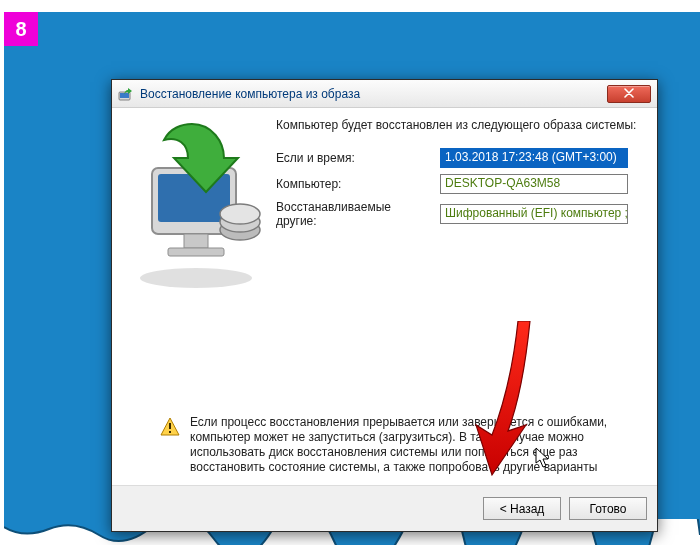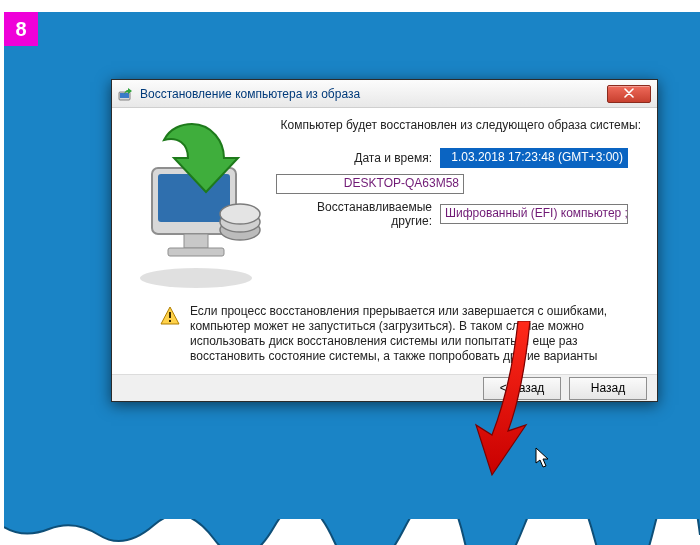--- a/index.html
+++ b/index.html
@@ -29,21 +29,21 @@
     background: #ef00d9;
     color: #fff;
     font-size: 20px;
     font-weight: 600;
     display: flex; align-items: center; justify-content: center;
   }
   
   .win {
     position: absolute;
     left: 111px; top: 79px;
-    width: 547px; height: 323px;
+    width: 547px; height: 453px;
     background: #fff;
     border: 1px solid #2b2b2b;
     box-shadow: 0 3px 14px rgba(0,0,0,0.55);
   }
   .titlebar {
     height: 28px;
     background: linear-gradient(#fcfcfc, #e8e8e8);
     border-bottom: 1px solid #cfcfcf;
     display: flex; align-items: center;
     padding: 0 6px;
@@ -77,35 +77,34 @@
   }
   .wizimg {
     width: 136px; height: 180px;
     flex: 0 0 136px;
     display: flex; align-items: end; justify-content: center;
   }
   .rightcol {
     flex: 1;
     color: #222;
     min-width: 0;
-    text-align: right;
   }
   .introtext { margin-bottom: 14px; line-height: 1.3; }
   .fieldrow {
     display: flex; align-items: center;
     margin-bottom: 6px;
     gap: 8px;
   }
   .fieldrow .lbl { width: 156px; flex: 0 0 156px; }
   .valbox {
     border: 1px solid #7a7a7a; height: 20px;
     padding: 1px 4px; font-size: 12px;
     width: 188px;
     white-space: nowrap; overflow: hidden; text-overflow: clip;
-    background: #fff; color: #701a75;
+    background: #fff; color: #4d7c0f;
   }
   .valbox.selected { background: #0a64c2; color: #ffffff; border-color:#0a64c2; }
   .warnblock {
     display: flex; gap: 10px;
     margin-top: auto;
     padding: 6px 0 10px 32px;
     color: #222;
     line-height: 1.25;
   }
   .warnblock .wicon { width: 20px; height: 20px; flex: 0 0 20px; margin-top: 2px; }
@@ -186,24 +185,25 @@
           <path d="M64 6 C84 6 96 24 96 40 L110 40 L78 74 L46 40 L60 40 C60 26 50 18 36 22 C42 10 54 6 64 6 Z" fill="#3fae3c" stroke="#1e7a1b" stroke-width="2"></path>
           <ellipse cx="112" cy="112" rx="20" ry="10" fill="#bcbcbc" stroke="#7c7c7c" stroke-width="1.5"></ellipse>
           <ellipse cx="112" cy="104" rx="20" ry="10" fill="#d0d0d0" stroke="#7c7c7c" stroke-width="1.5"></ellipse>
           <ellipse cx="112" cy="96" rx="20" ry="10" fill="#e4e4e4" stroke="#7c7c7c" stroke-width="1.5"></ellipse>
         </svg>
       </div>
       <div class="rightcol">
         <div class="introtext">Компьютер будет восстановлен из следующего образа системы:</div>
 
         <div class="fieldrow">
-          <div class="lbl">Дата и время:</div>
+          <div class="lbl">Если и время:</div>
           <div class="valbox selected">1.03.2018 17:23:48 (GMT+3:00)</div>
         </div>
         <div class="fieldrow">
+          <div class="lbl">Компьютер:</div>
           <div class="valbox">DESKTOP-QA63M58</div>
         </div>
         <div class="fieldrow">
           <div class="lbl">Восстанавливаемые другие:</div>
           <div class="valbox">Шифрованный (EFI) компьютер ;</div>
         </div>
       </div>
     </div>
 
     <div class="warnblock">
@@ -212,21 +212,21 @@
           <path d="M10 1 L19 18 L1 18 Z" fill="#ffd24a" stroke="#b07e00" stroke-width="1"></path>
           <rect x="9" y="6" width="2" height="6" fill="#3a2a00"></rect>
           <rect x="9" y="14" width="2" height="2" fill="#3a2a00"></rect>
         </svg>
       </span>
       <div>Если процесс восстановления прерывается или завершается с ошибками, компьютер может не запуститься (загрузиться). В таком случае можно использовать диск восстановления системы или попытаться еще раз восстановить состояние системы, а также попробовать другие варианты</div>
     </div>
 
     <div class="btnrow">
       <div class="btn">&lt; Назад</div>
-      <div class="btn">Назад</div>
+      <div class="btn">Готово</div>
     </div>
   </div>
 </div>
 
 <svg class="arrow" viewBox="0 0 110 160">
   <defs>
     <linearGradient id="ra" x1="0" y1="0" x2="0" y2="1">
       <stop offset="0" stop-color="#ff2a1a"></stop>
         <stop offset="1" stop-color="#c80000"></stop>
     </linearGradient>

